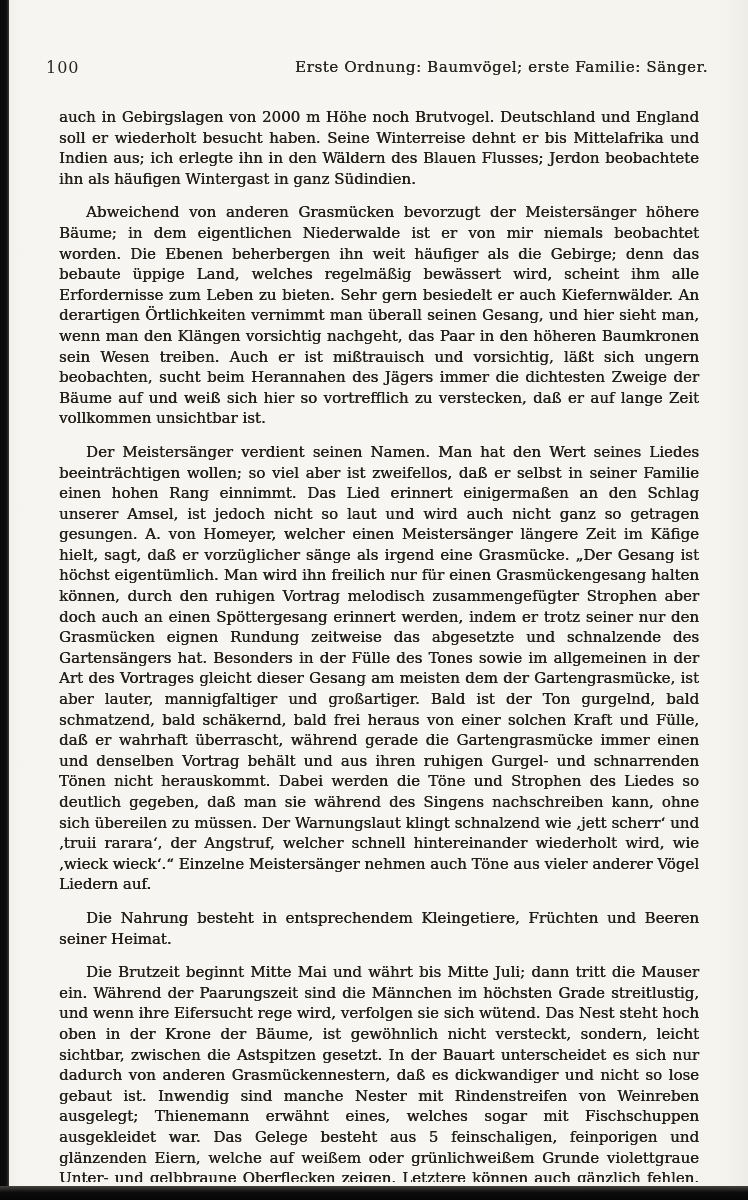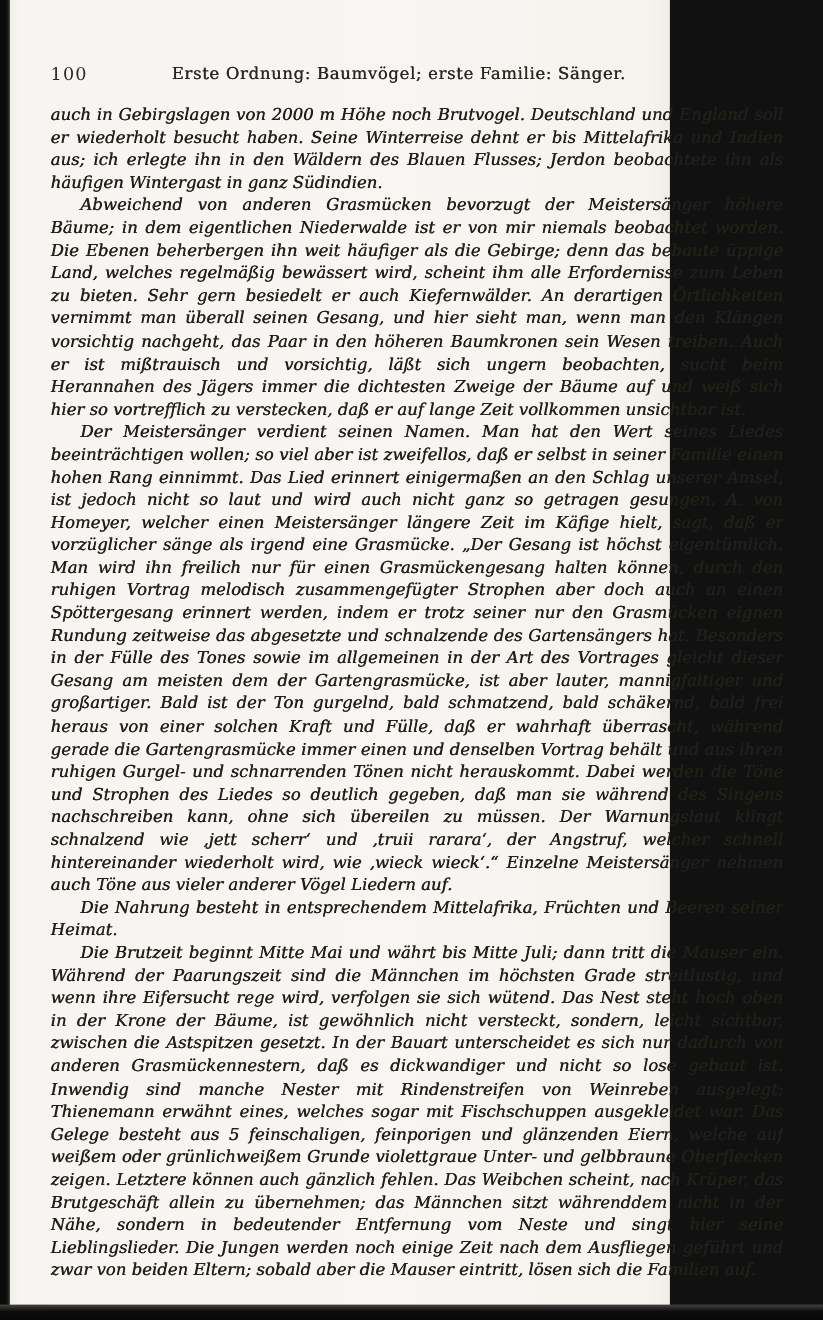--- a/index.html
+++ b/index.html
@@ -11,21 +11,21 @@
     height: 1200px;
     background: #111;
     position: relative;
     overflow: hidden;
     font-family: "DejaVu Serif", "Liberation Serif", serif;
   }
   .scan-page {
     position: absolute;
     left: 0;
     top: 0;
-    width: 609px;
+    width: 748px;
     height: 1200px;
     background: linear-gradient(90deg, #edecE7 0%, #f6f5f1 3%, #f7f6f2 60%, #f4f3ee 97%, #eeede8 100%);
   }
   .edge-left {
     position: absolute;
     left: 0;
     top: 0;
     width: 9px;
     height: 1200px;
     background: linear-gradient(90deg, #0a0a0a 0%, #0d0d0d 70%, #3a3a38 100%);
@@ -72,42 +72,41 @@
     bottom: 18px;
     overflow: hidden;
     color: #232019;
     font-size: 15px;
     line-height: 20.6px;
     text-align: justify;
     text-shadow: 0.35px 0 0 currentColor;
     hyphens: auto;
   }
   .para {
-    margin: 0;
+    margin: 13px;
     text-indent: 27px;
-    font-style: italic;
   }
   .para.continuation {
     text-indent: 0;
   }
 </style>
 </head>
 <body>
 
 <div class="scan-page">
 
   <header class="running-head">
     <span class="page-number">100</span>
     <span class="running-title">Erste Ordnung: Baumvögel; erste Familie: Sänger.</span>
   </header>
 
   <main class="text-block">
     <p class="para continuation">auch in Gebirgslagen von 2000 m Höhe noch Brutvogel.  Deutschland und England soll er wiederholt besucht haben.  Seine Winterreise dehnt er bis Mittelafrika und Indien aus; ich erlegte ihn in den Wäldern des Blauen Flusses; Jerdon beobachtete ihn als häufigen Wintergast in ganz Südindien.</p>
     <p class="para">Abweichend von anderen Grasmücken bevorzugt der Meistersänger höhere Bäume; in dem eigentlichen Niederwalde ist er von mir niemals beobachtet worden.  Die Ebenen beherbergen ihn weit häufiger als die Gebirge; denn das bebaute üppige Land, welches regelmäßig bewässert wird, scheint ihm alle Erfordernisse zum Leben zu bieten.  Sehr gern besiedelt er auch Kiefernwälder.  An derartigen Örtlichkeiten vernimmt man überall seinen Gesang, und hier sieht man, wenn man den Klängen vorsichtig nachgeht, das Paar in den höheren Baumkronen sein Wesen treiben.  Auch er ist mißtrauisch und vorsichtig, läßt sich ungern beobachten, sucht beim Herannahen des Jägers immer die dichtesten Zweige der Bäume auf und weiß sich hier so vortrefflich zu verstecken, daß er auf lange Zeit vollkommen unsichtbar ist.</p>
     <p class="para">Der Meistersänger verdient seinen Namen.  Man hat den Wert seines Liedes beeinträchtigen wollen; so viel aber ist zweifellos, daß er selbst in seiner Familie einen hohen Rang einnimmt.  Das Lied erinnert einigermaßen an den Schlag unserer Amsel, ist jedoch nicht so laut und wird auch nicht ganz so getragen gesungen.  A. von Homeyer, welcher einen Meistersänger längere Zeit im Käfige hielt, sagt, daß er vorzüglicher sänge als irgend eine Grasmücke.  „Der Gesang ist höchst eigentümlich.  Man wird ihn freilich nur für einen Grasmückengesang halten können, durch den ruhigen Vortrag melodisch zusammengefügter Strophen aber doch auch an einen Spöttergesang erinnert werden, indem er trotz seiner nur den Grasmücken eignen Rundung zeitweise das abgesetzte und schnalzende des Gartensängers hat.  Besonders in der Fülle des Tones sowie im allgemeinen in der Art des Vortrages gleicht dieser Gesang am meisten dem der Gartengrasmücke, ist aber lauter, mannigfaltiger und großartiger.  Bald ist der Ton gurgelnd, bald schmatzend, bald schäkernd, bald frei heraus von einer solchen Kraft und Fülle, daß er wahrhaft überrascht, während gerade die Gartengrasmücke immer einen und denselben Vortrag behält und aus ihren ruhigen Gurgel- und schnarrenden Tönen nicht herauskommt.  Dabei werden die Töne und Strophen des Liedes so deutlich gegeben, daß man sie während des Singens nachschreiben kann, ohne sich übereilen zu müssen.  Der Warnungslaut klingt schnalzend wie ‚jett scherr‘ und ‚truii rarara‘, der Angstruf, welcher schnell hintereinander wiederholt wird, wie ‚wieck wieck‘.“  Einzelne Meistersänger nehmen auch Töne aus vieler anderer Vögel Liedern auf.</p>
-    <p class="para">Die Nahrung besteht in entsprechendem Mittelafrika, Früchten und Beeren seiner Heimat.</p>
+    <p class="para">Die Nahrung besteht in entsprechendem Kleingetiere, Früchten und Beeren seiner Heimat.</p>
     <p class="para">Die Brutzeit beginnt Mitte Mai und währt bis Mitte Juli; dann tritt die Mauser ein.  Während der Paarungszeit sind die Männchen im höchsten Grade streitlustig, und wenn ihre Eifersucht rege wird, verfolgen sie sich wütend.  Das Nest steht hoch oben in der Krone der Bäume, ist gewöhnlich nicht versteckt, sondern, leicht sichtbar, zwischen die Astspitzen gesetzt.  In der Bauart unterscheidet es sich nur dadurch von anderen Grasmückennestern, daß es dickwandiger und nicht so lose gebaut ist.  Inwendig sind manche Nester mit Rindenstreifen von Weinreben ausgelegt; Thienemann erwähnt eines, welches sogar mit Fischschuppen ausgekleidet war.  Das Gelege besteht aus 5 feinschaligen, feinporigen und glänzenden Eiern, welche auf weißem oder grünlichweißem Grunde violettgraue Unter- und gelbbraune Oberflecken zeigen.  Letztere können auch gänzlich fehlen.  Das Weibchen scheint, nach Krüper, das Brutgeschäft allein zu übernehmen; das Männchen sitzt währenddem nicht in der Nähe, sondern in bedeutender Entfernung vom Neste und singt hier seine Lieblingslieder.  Die Jungen werden noch einige Zeit nach dem Ausfliegen geführt und zwar von beiden Eltern; sobald aber die Mauser eintritt, lösen sich die Familien auf.</p>
   </main>
 
   <div class="edge-left"></div>
   <div class="edge-bottom"></div>
 
 </div>
 
 </body></html>

